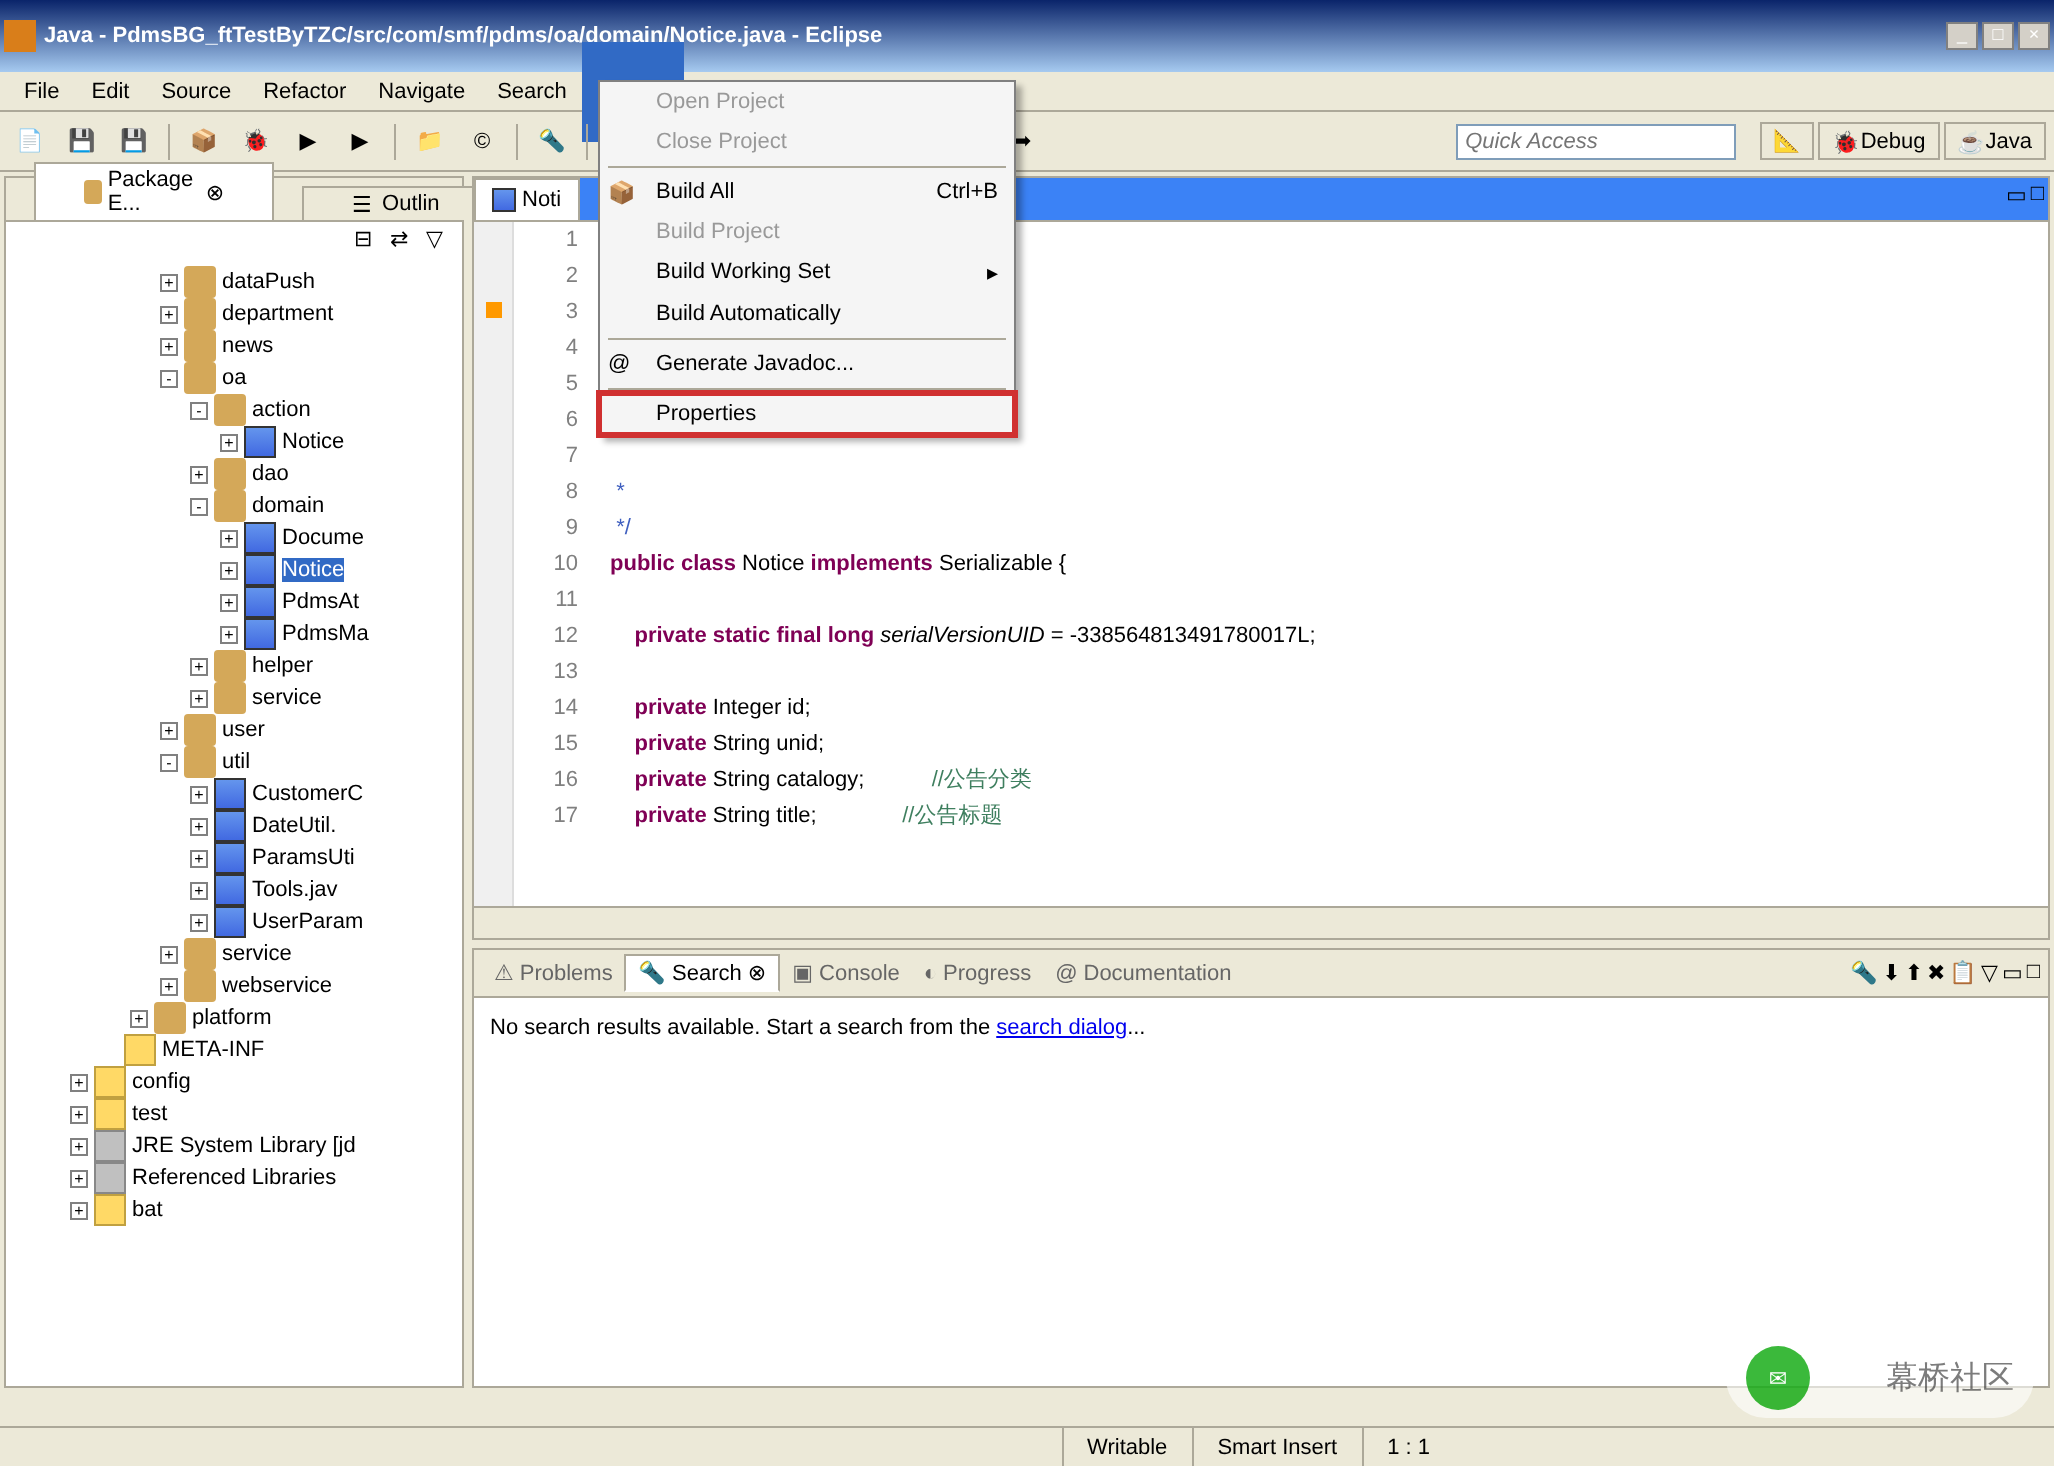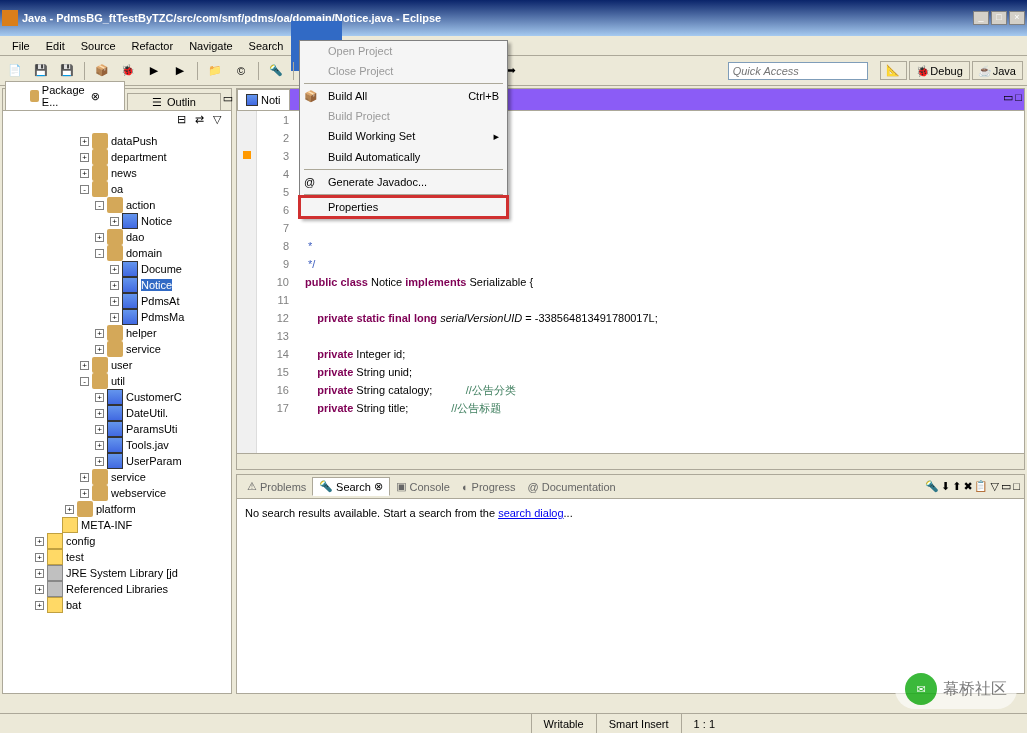--- a/index.html
+++ b/index.html
@@ -19,39 +19,39 @@
 .tb-btn { width: 22px; height: 22px; display: inline-flex; align-items: center; justify-content: center; cursor: pointer; }
 .tb-sep { width: 1px; height: 18px; background: #aca899; margin: 0 2px; }
 .quick-access { margin-left: auto; border: 1px solid #7f9db9; padding: 2px 4px; width: 140px; background: white; color: #999; font-style: italic; }
 .perspective-btns { display: flex; gap: 2px; margin-left: 8px; }
 .persp-btn { padding: 2px 6px; border: 1px solid #aca899; background: #ece9d8; cursor: pointer; display: flex; align-items: center; gap: 2px; }
 
 .main-area { display: flex; height: 610px; }
 
 .left-panel { width: 230px; background: white; border: 1px solid #aca899; margin: 2px; display: flex; flex-direction: column; }
 .view-tabs { display: flex; background: #ece9d8; border-bottom: 1px solid #aca899; height: 22px; align-items: flex-end; }
-.view-tab { padding: 2px 24px; background: white; border: 1px solid #aca899; border-bottom: none; margin-left: 2px; cursor: pointer; display: flex; align-items: center; gap: 3px; }
+.view-tab { padding: 2px 24px; background: white; border: 1px solid #aca899; border-bottom: none; margin-left: 14px; cursor: pointer; display: flex; align-items: center; gap: 3px; }
 .view-tab.inactive { background: #ece9d8; }
 .view-toolbar { display: flex; justify-content: flex-end; padding: 2px; gap: 2px; }
 .vtb-icon { width: 16px; height: 16px; cursor: pointer; }
 
 .tree { flex: 1; overflow: auto; padding: 2px; font-family: Tahoma; }
 .tree-node { display: flex; align-items: center; height: 16px; white-space: nowrap; cursor: pointer; }
 .tree-expand { width: 9px; height: 9px; border: 1px solid #808080; text-align: center; line-height: 7px; font-size: 8px; margin-right: 3px; cursor: pointer; background: white; }
 .tree-icon { width: 16px; height: 16px; margin-right: 3px; display: inline-block; }
 .pkg-icon { background: #d4a859; border-radius: 2px; }
 .java-icon { background: linear-gradient(#6495ed, #4169e1); border: 1px solid #333; }
 .folder-icon { background: #ffd966; border: 1px solid #c0a040; }
 .lib-icon { background: #c0c0c0; border: 1px solid #888; }
 .tree-label { }
 .tree-node.selected .tree-label { background: #316ac5; color: white; }
 
 .center-panel { flex: 1; display: flex; flex-direction: column; margin: 2px; }
 .editor-area { flex: 1; background: white; border: 1px solid #aca899; display: flex; flex-direction: column; position: relative; }
-.editor-tabs { display: flex; background: #8b5cf6; height: 22px; border-bottom: 1px solid #aca899; }
+.editor-tabs { display: flex; background: #3b82f6; height: 22px; border-bottom: 1px solid #aca899; }
 .editor-tab { padding: 2px 8px; background: white; border: 1px solid #aca899; border-bottom: none; display: flex; align-items: center; gap: 3px; cursor: pointer; }
 .editor-tab-tools { margin-left: auto; display: flex; gap: 2px; padding: 2px; }
 
 .code-area { flex: 1; display: flex; font-family: Consolas, "Courier New", monospace; font-size: 13px; overflow: hidden; }
 .gutter { width: 20px; background: #f0f0f0; border-right: 1px solid #ddd; }
 .gutter-mark { width: 8px; height: 8px; background: #ff9900; margin: 4px auto; }
 .line-numbers { width: 40px; text-align: right; padding-right: 8px; color: #808080; background: white; user-select: none; }
 .line-numbers div { height: 18px; line-height: 18px; }
 .code-lines { flex: 1; padding-left: 8px; }
 .code-lines div { height: 18px; line-height: 18px; white-space: pre; }
@@ -78,21 +78,21 @@
 .menu-item { padding: 4px 8px 4px 28px; cursor: pointer; position: relative; display: flex; }
 .menu-item.disabled { color: #999; }
 .menu-sep { height: 1px; background: #aca899; margin: 2px 4px; }
 .menu-shortcut { margin-left: auto; }
 .menu-icon { position: absolute; left: 4px; width: 16px; height: 16px; }
 .menu-item.highlighted { outline: 3px solid #d03030; outline-offset: -1px; }
 .menu-arrow { margin-left: auto; }
 
 .watermark { position: absolute; right: 10px; bottom: 24px; display: flex; align-items: center; gap: 6px; opacity: 0.85; background: rgba(255,255,255,0.7); padding: 4px 10px; border-radius: 20px; }
 .watermark-icon { width: 32px; height: 32px; border-radius: 50%; background: #1aad19; display: flex; align-items: center; justify-content: center; color: white; }
-.watermark-text { font-size: 16px; color: #666; }
+.watermark-text { font-size: 16px; color: #666; margin-left: 32px; }
 
 .mini-icon { width: 12px; height: 12px; display: inline-block; }
 </style>
 </head>
 <body>
 
 <div class="titlebar">
   <span class="titlebar-icon"></span>
   <span class="titlebar-text">Java - PdmsBG_ftTestByTZC/src/com/smf/pdms/oa/domain/Notice.java - Eclipse</span>
   <div class="win-controls">

